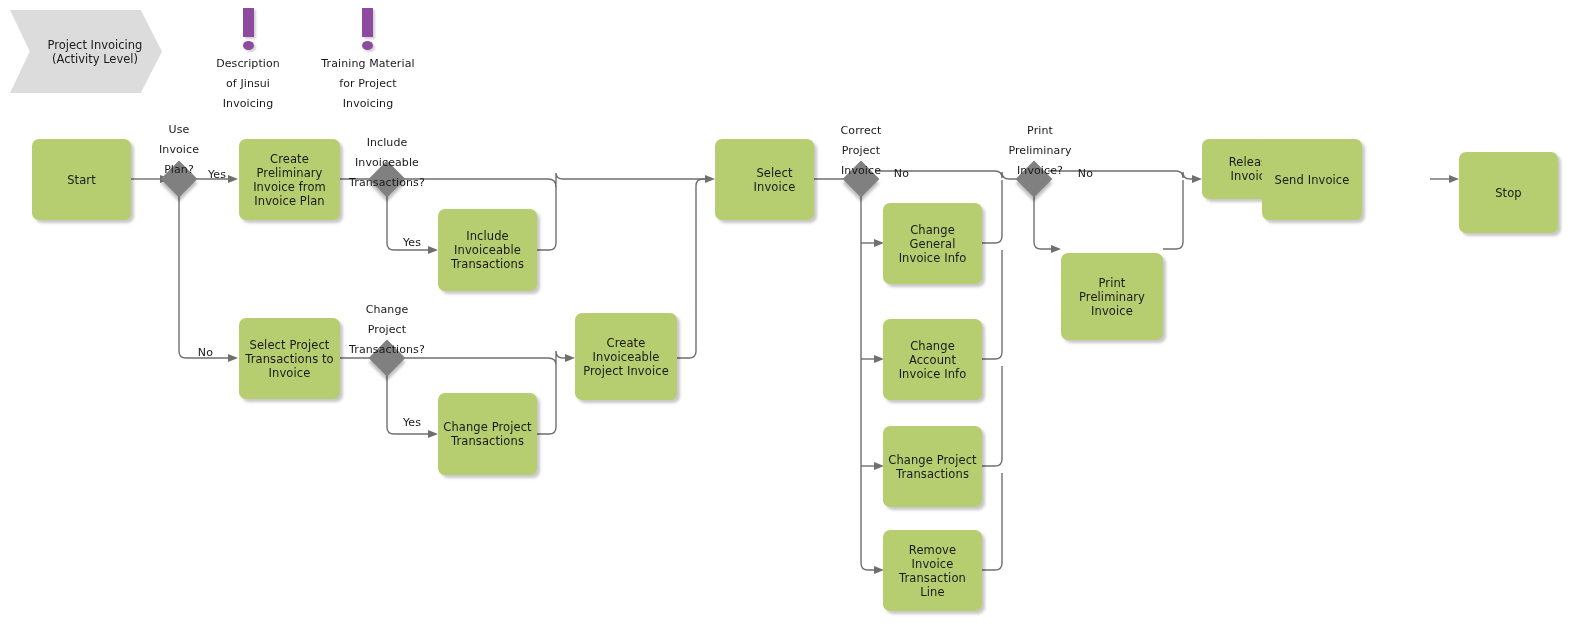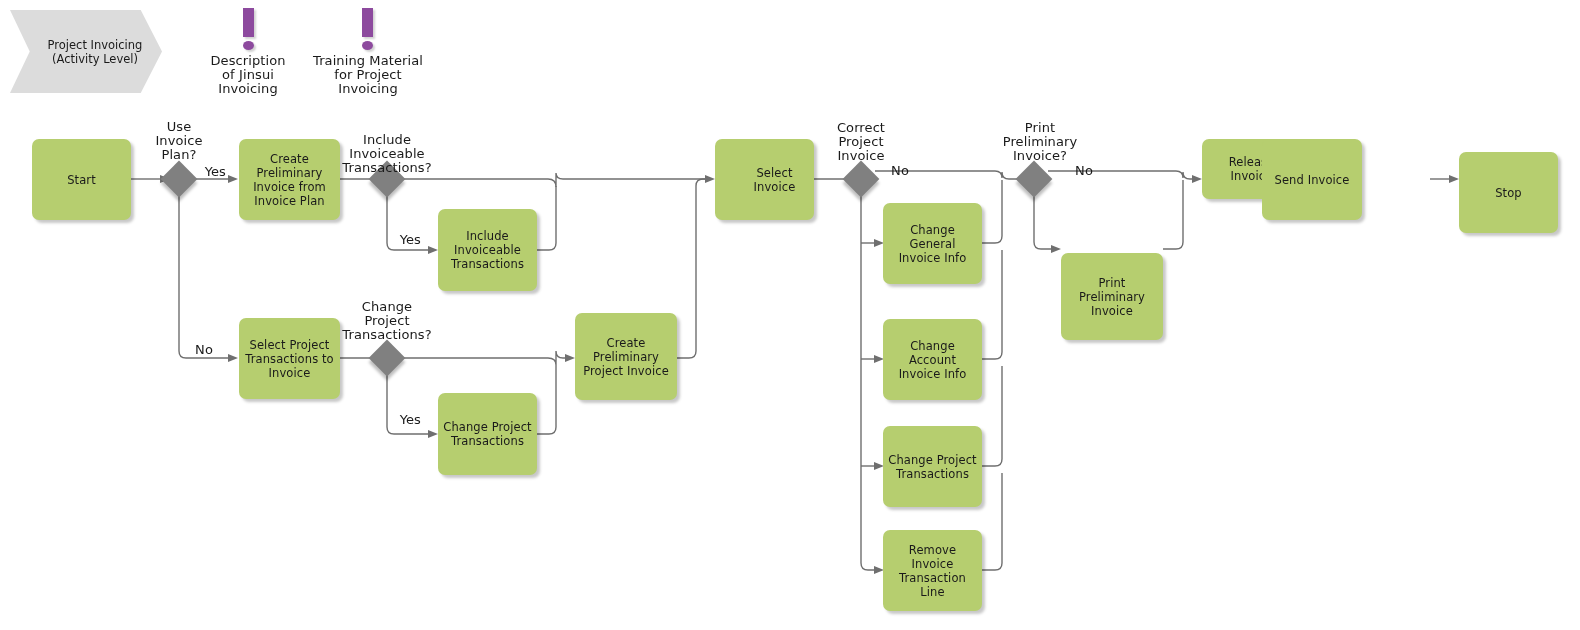--- a/index.html
+++ b/index.html
@@ -57,22 +57,22 @@
     width: 26px;
     height: 26px;
     background: #808080;
     transform: rotate(45deg);
     box-shadow: 3px 3px 3px rgba(0,0,0,0.25);
   }
   
   .label {
     position: absolute;
     color: #1a1a1a;
-    font-size: 13px;
-    line-height: 14px;
+    font-size: 11px;
+    line-height: 20px;
     text-align: center;
     white-space: pre-line;
     letter-spacing: 0.1px;
   }
   .label.left { text-align: right; }
   
   .bang {
     position: absolute;
   }
   .bang .bar {
@@ -218,21 +218,21 @@
 Transactions</div>
 
   <div class="node" style="left:239px; top:318px; width:101px; height:81px;">Select Project
 Transactions to
 Invoice</div>
 
   <div class="node" style="left:438px; top:393px; width:99px;  height:82px;">Change Project
 Transactions</div>
 
   <div class="node" style="left:575px; top:313px; width:102px; height:87px;">Create
-Preliminary
+Invoiceable
 Project Invoice</div>
 
   <div class="node" style="left:715px; top:139px; width:99px;  height:81px;padding-left:25px;">Select Invoice</div>
 
   <div class="node" style="left:883px; top:203px; width:99px;  height:81px;">Change General
 Invoice Info</div>
 
   <div class="node" style="left:883px; top:319px; width:99px;  height:81px;">Change Account
 Invoice Info</div>
 

